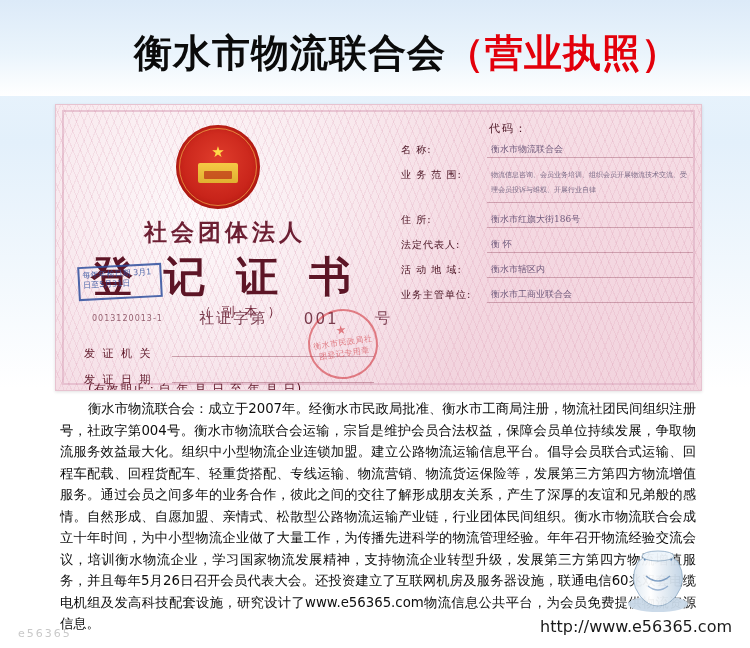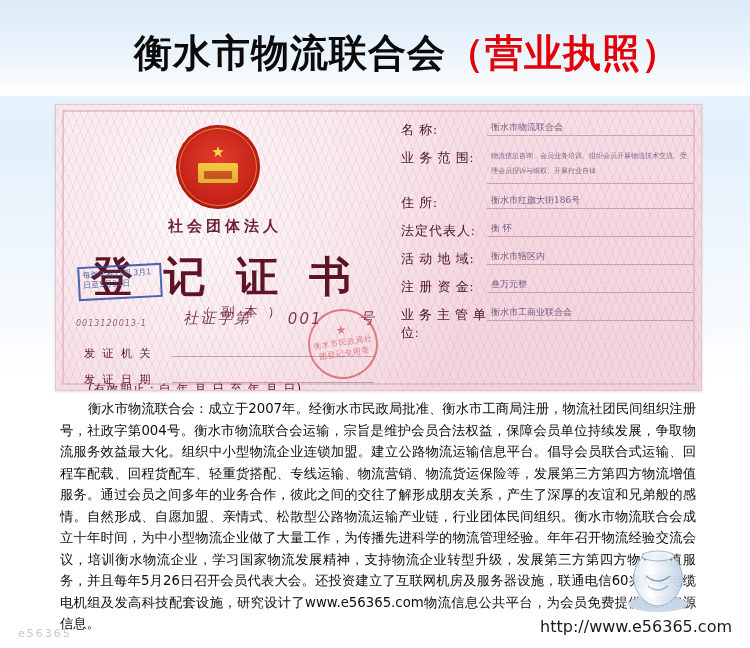--- a/index.html
+++ b/index.html
@@ -114,21 +114,21 @@
     inset: 3px;
     border: 1px solid rgba(255,215,90,0.55);
     border-radius: 50%;
   }
   .cert-org {
     position: absolute;
     left: 0; top: 104px;
     width: 310px;
     text-align: center;
     font-family: Liberation Sans, sans-serif;
-    font-size: 15px;
+    font-size: 23px;
     font-weight: bold;
     letter-spacing: 4px;
     color: #6d1f33;
   }
   .cert-main {
     position: absolute;
     left: 0; top: 136px;
     width: 310px;
     text-align: center;
     font-family: "DejaVu Serif", "Liberation Serif", serif;
@@ -156,28 +156,27 @@
     font-size: 8px;
     line-height: 10px;
     padding: 2px 3px;
     transform: rotate(-3deg);
     opacity: 0.85;
     box-sizing: border-box;
     overflow: hidden;
   }
   .cert-no {
     position: absolute;
-    left: 6px; top: 196px;
+    left: 22px; top: 196px;
     width: 300px;
     font-size: 9px;
     color: #7a3b4d;
     display: flex;
     justify-content: space-between;
-    align-items: flex-end;
-    font-style: italic;
+    align-items: center;
   }
   .cert-no .code { letter-spacing: 1px; font-size: 8px; opacity: 0.8; }
   .cert-no .zi { font-size: 15px; letter-spacing: 2px; }
   .cert-rows {
     position: absolute;
     left: 14px; top: 216px;
     width: 290px;
     font-size: 11px;
     color: #5d1526;
     margin-top: 15px;
@@ -247,24 +246,23 @@
   }
   .cr-row {
     display: flex;
     align-items: flex-start;
     margin-bottom: 10px;
   }
   .cr-row .lbl {
     width: 86px;
     letter-spacing: 1px;
     text-align: justify;
-    font-size: 13px;
+    font-size: 10px;
     color: #4a1322;
     flex: 0 0 86px;
-    font-family: Liberation Serif, serif;
   }
   .cr-row .val {
     flex: 1;
     border-bottom: 1px solid rgba(120,30,55,0.3);
     min-height: 14px;
     font-size: 9px;
     color: #6f5a7c;
     padding-left: 4px;
     line-height: 12px;
     overflow: hidden;
@@ -372,20 +370,23 @@
 
       <div class="seal-red">
         <div class="seal-star">★</div>
         <div class="seal-text">衡水市民政局社团登记专用章</div>
       </div>
 
       <div class="validity">(有效期止：自      年    月    日 至      年    月    日)</div>
     </div>
 
     <div class="cert-right">
+      <div class="cr-top">
+        <span class="code-label">代码：</span>
+      </div>
 
       <div class="cr-row">
         <span class="lbl">名        称:</span>
         <span class="val hand">衡水市物流联合会</span>
       </div>
 
       <div class="cr-row multi">
         <span class="lbl">业 务 范 围:</span>
         <span class="val hand">物流信息咨询、会员业务培训、组织会员开展物流技术交流、受理会员投诉与维权、开展行业自律</span>
       </div>
@@ -398,24 +399,20 @@
       <div class="cr-row">
         <span class="lbl">法定代表人:</span>
         <span class="val hand">衡    怀</span>
       </div>
 
       <div class="cr-row">
         <span class="lbl">活 动 地 域:</span>
         <span class="val hand">衡水市辖区内</span>
       </div>
 
-      <div class="cr-row">
-        <span class="lbl">注 册 资 金:</span>
-        <span class="val hand">叁万元整</span>
-      </div>
 
       <div class="cr-row">
         <span class="lbl">业务主管单位:</span>
         <span class="val hand">衡水市工商业联合会</span>
       </div>
     </div>
   </div>
 
   <div class="body-text">衡水市物流联合会：成立于2007年。经衡水市民政局批准、衡水市工商局注册，物流社团民间组织注册号，社政字第004号。衡水市物流联合会运输，宗旨是维护会员合法权益，保障会员单位持续发展，争取物流服务效益最大化。组织中小型物流企业连锁加盟。建立公路物流运输信息平台。倡导会员联合式运输、回程车配载、回程货配车、轻重货搭配、专线运输、物流营销、物流货运保险等，发展第三方第四方物流增值服务。通过会员之间多年的业务合作，彼此之间的交往了解形成朋友关系，产生了深厚的友谊和兄弟般的感情。自然形成、自愿加盟、亲情式、松散型公路物流运输产业链，行业团体民间组织。衡水市物流联合会成立十年时间，为中小型物流企业做了大量工作，为传播先进科学的物流管理经验。年年召开物流经验交流会议，培训衡水物流企业，学习国家物流发展精神，支持物流企业转型升级，发展第三方第四方物流增值服务，并且每年5月26日召开会员代表大会。还投资建立了互联网机房及服务器设施，联通电信60兆双套电缆电机组及发高科技配套设施，研究设计了www.e56365.com物流信息公共平台，为会员免费提供物流资源信息。</div>
 

